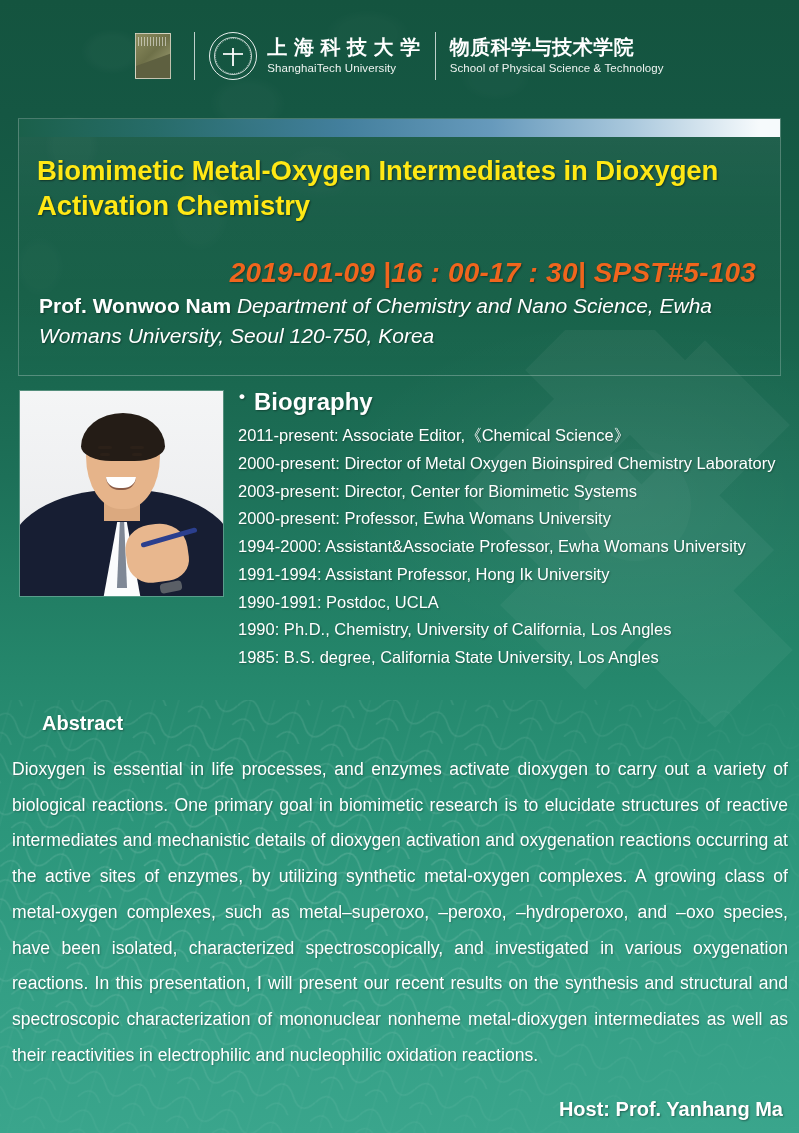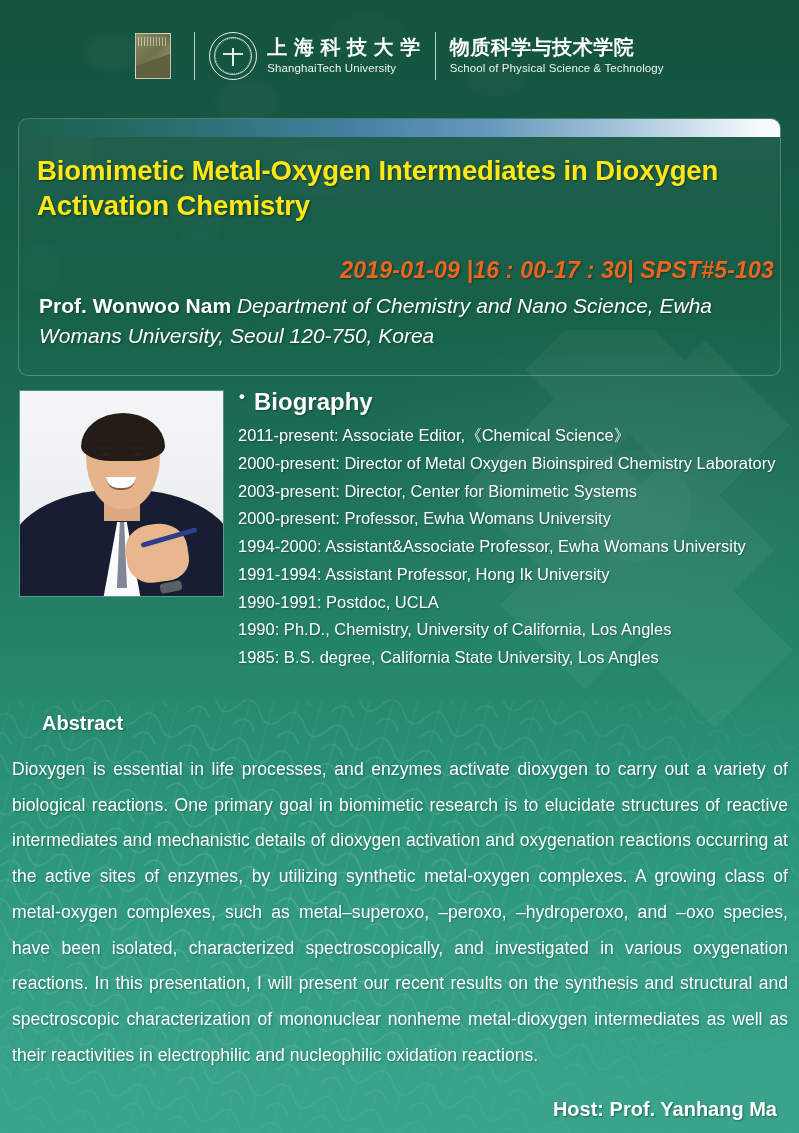--- a/index.html
+++ b/index.html
@@ -98,21 +98,21 @@
   }
   #seal .seal-arc{
     position:absolute;left:50%;top:50%;transform:translate(-50%,-50%);
     width:34px;height:34px;border-radius:50%;
     border:1px dotted rgba(255,255,255,.55);
   }
 
   
   #title-panel{
     position:absolute;left:18px;top:118px;width:763px;height:258px;
-    border-radius:10px;
+    border-radius:0;
     background:linear-gradient(180deg, rgba(255,255,255,.055), rgba(255,255,255,.015) 40%, rgba(255,255,255,0));
     border:1px solid rgba(255,255,255,.22);
     box-sizing:border-box;
     overflow:hidden;
     padding-left:48px;
   }
   #gradient-bar{
     position:absolute;left:0;top:0;width:763px;height:18px;
     background:linear-gradient(90deg,
       rgba(26,96,74,.9) 0%,
@@ -122,22 +122,22 @@
       rgba(176,205,228,.95) 80%,
       rgba(246,250,252,1) 97%);
   }
   #seminar-title{
     position:absolute;left:18px;top:34px;width:700px;
     color:#ffe815;font-size:27.5px;font-weight:bold;
     line-height:1.28;letter-spacing:-.1px;
     text-shadow:1px 1px 2px rgba(0,0,0,.45);
   }
   #seminar-meta{
-    position:absolute;right:6px;top:138px;
-    color:#f0651d;font-size:23px;font-weight:bold;font-style:italic;
+    position:absolute;right:24px;top:138px;
+    color:#f0651d;font-size:28px;font-weight:bold;font-style:italic;
     letter-spacing:.2px;white-space:nowrap;
     text-shadow:1px 1px 2px rgba(0,0,0,.4);
   }
   #speaker-line{
     position:absolute;left:20px;top:172px;width:728px;
     color:#ffffff;font-size:21px;line-height:1.42;
     text-shadow:1px 1px 2px rgba(0,0,0,.38);
   }
   #speaker-name{font-weight:bold;font-style:normal;}
   #speaker-affil{font-style:italic;font-weight:normal;}
@@ -219,21 +219,21 @@
     text-align:right;
   }
   #abstract-body{
     position:absolute;left:12px;top:752px;width:776px;
     color:#ffffff;font-size:17.6px;line-height:2.03;
     text-align:justify;text-justify:inter-word;
     text-shadow:1px 1px 2px rgba(0,0,0,.28);
   }
   #abstract-body p{margin:0;}
   #host{
-    position:absolute;right:22px;bottom:12px;
+    position:absolute;right:16px;bottom:12px;
     color:#ffffff;font-size:20px;font-weight:bold;
     text-shadow:1px 1px 2px rgba(0,0,0,.4);
     white-space:nowrap;
   }
 </style>
 </head>
 <body>
 
 <div id="poster">
 

